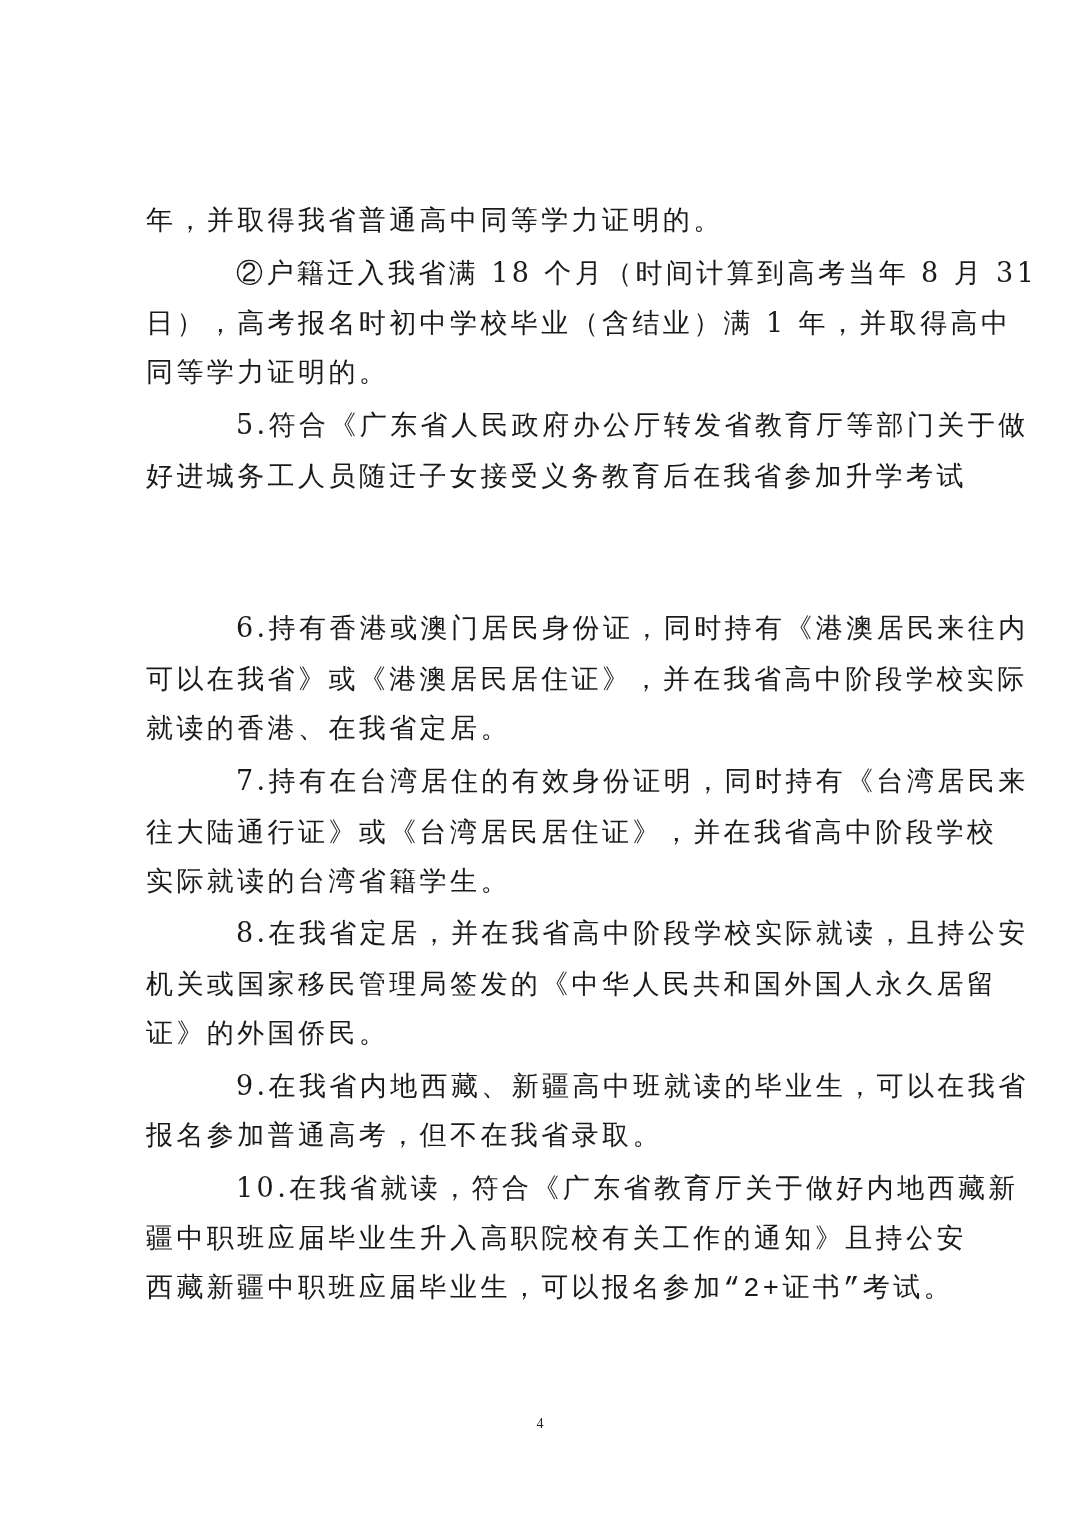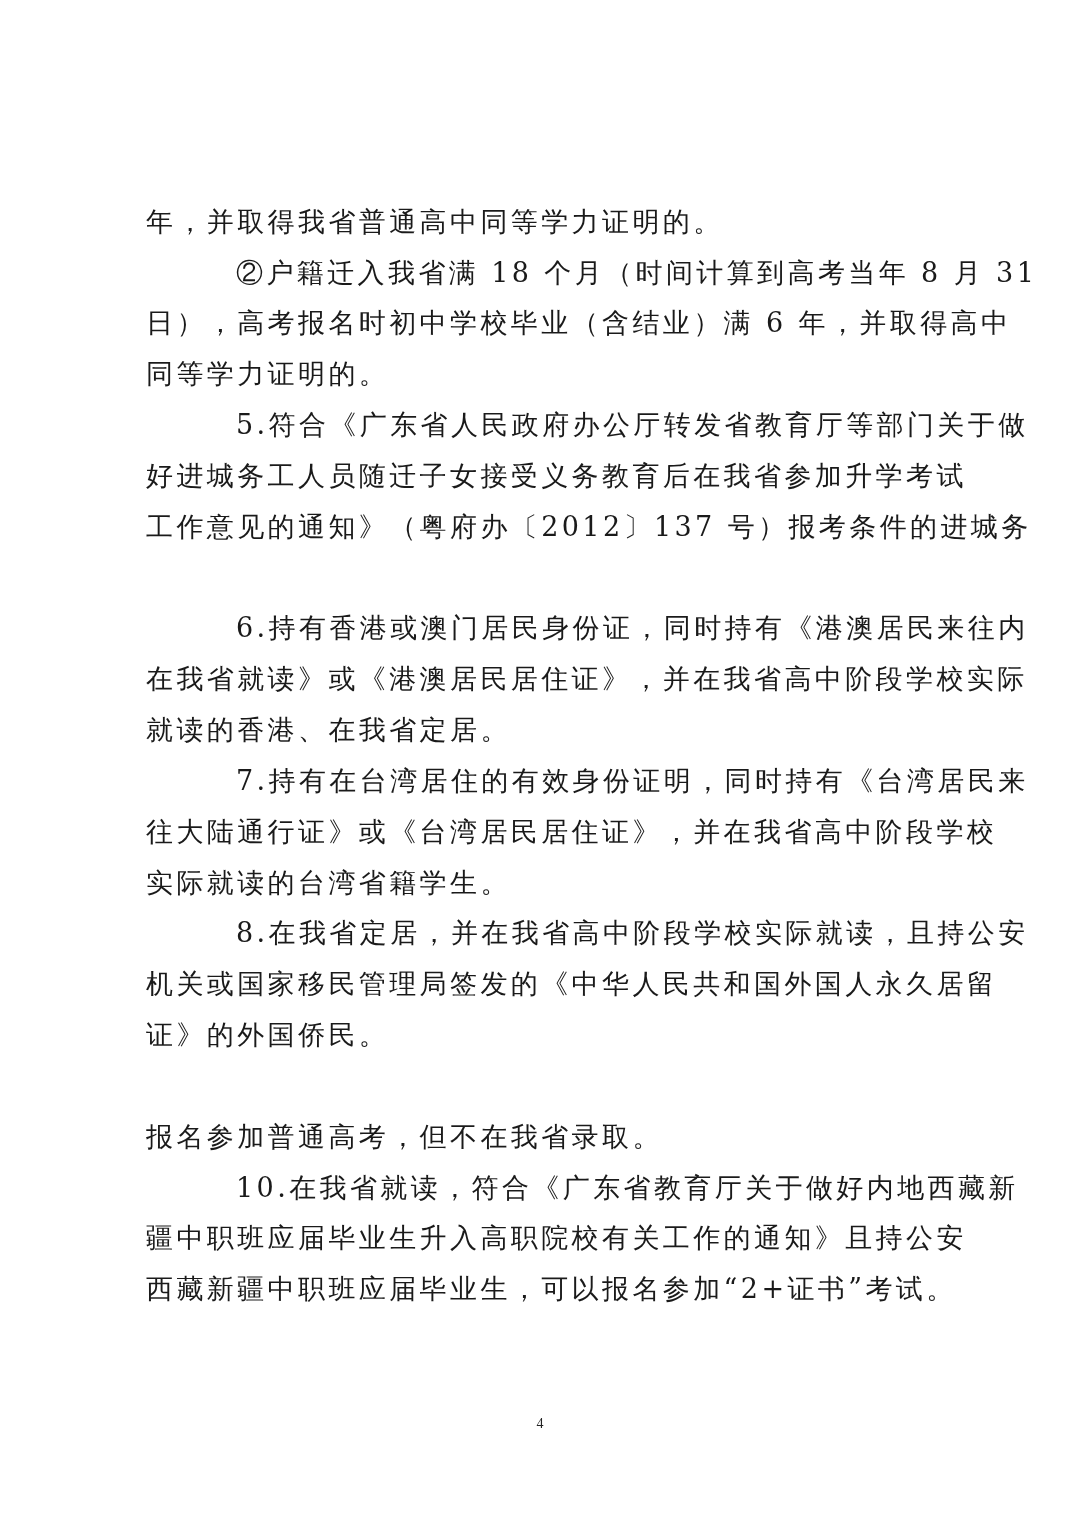--- a/index.html
+++ b/index.html
@@ -29,20 +29,21 @@
       font-size: 27px;
       line-height: 36px;
       height: 36px;
       white-space: nowrap;
       letter-spacing: 3.4px;
       text-align: justify;
       text-align-last: justify;
     }
     .line.last {
       text-align-last: left;
+      font-family: Liberation Mono, monospace;
     }
     .line.indent {
       left: 200px;
       width: 746px;
       margin-left: 36px;
     }
     .page-number {
       position: absolute;
       left: 0;
       width: 1080px;
@@ -52,39 +53,39 @@
       font-size: 14px;
       color: #222222;
     }
   </style>
 </head>
 <body>
 
 <div class="page">
   <div class="line last" style="top:204px">年，并取得我省普通高中同等学力证明的。</div>
   <div class="line indent" style="top:255px">②户籍迁入我省满 18 个月（时间计算到高考当年 8 月 31</div>
-  <div class="line" style="top:305px">日），高考报名时初中学校毕业（含结业）满 6 年，并取得高中</div>
+  <div class="line" style="top:305px">日），高考报名时初中学校毕业（含结业）满 1 年，并取得高中</div>
   <div class="line last" style="top:356px">同等学力证明的。</div>
 
   <div class="line indent" style="top:407px">5.符合《广东省人民政府办公厅转发省教育厅等部门关于做</div>
   <div class="line" style="top:458px">好进城务工人员随迁子女接受义务教育后在我省参加升学考试</div>
-  <div class="line" style="top:509px">工作意见的通知》（粤府办〔2012〕137 号）报考条件的进城务</div>
 
   <div class="line indent" style="top:610px">6.持有香港或澳门居民身份证，同时持有《港澳居民来往内</div>
-  <div class="line" style="top:661px">在我省就读》或《港澳居民居住证》，并在我省高中阶段学校实际</div>
+  <div class="line" style="top:661px">可以在我省》或《港澳居民居住证》，并在我省高中阶段学校实际</div>
   <div class="line last" style="top:712px">就读的香港、在我省定居。</div>
 
   <div class="line indent" style="top:763px">7.持有在台湾居住的有效身份证明，同时持有《台湾居民来</div>
   <div class="line last" style="top:865px">实际就读的台湾省籍学生。</div>
   <div class="line" style="top:814px">往大陆通行证》或《台湾居民居住证》，并在我省高中阶段学校</div>
 
   <div class="line indent" style="top:915px">8.在我省定居，并在我省高中阶段学校实际就读，且持公安</div>
   <div class="line" style="top:966px">机关或国家移民管理局签发的《中华人民共和国外国人永久居留</div>
   <div class="line last" style="top:1017px">证》的外国侨民。</div>
 
+  <div class="line indent" style="top:1068px">9.在我省内地西藏、新疆高中班就读的毕业生，可以在我省</div>
   <div class="line last" style="top:1119px">报名参加普通高考，但不在我省录取。</div>
 
   <div class="line indent" style="top:1170px">10.在我省就读，符合《广东省教育厅关于做好内地西藏新</div>
   <div class="line" style="top:1220px">疆中职班应届毕业生升入高职院校有关工作的通知》且持公安</div>
   <div class="line last" style="top:1271px">西藏新疆中职班应届毕业生，可以报名参加“2+证书”考试。</div>
 
   <div class="page-number">4</div>
 </div>
 
 </body></html>

